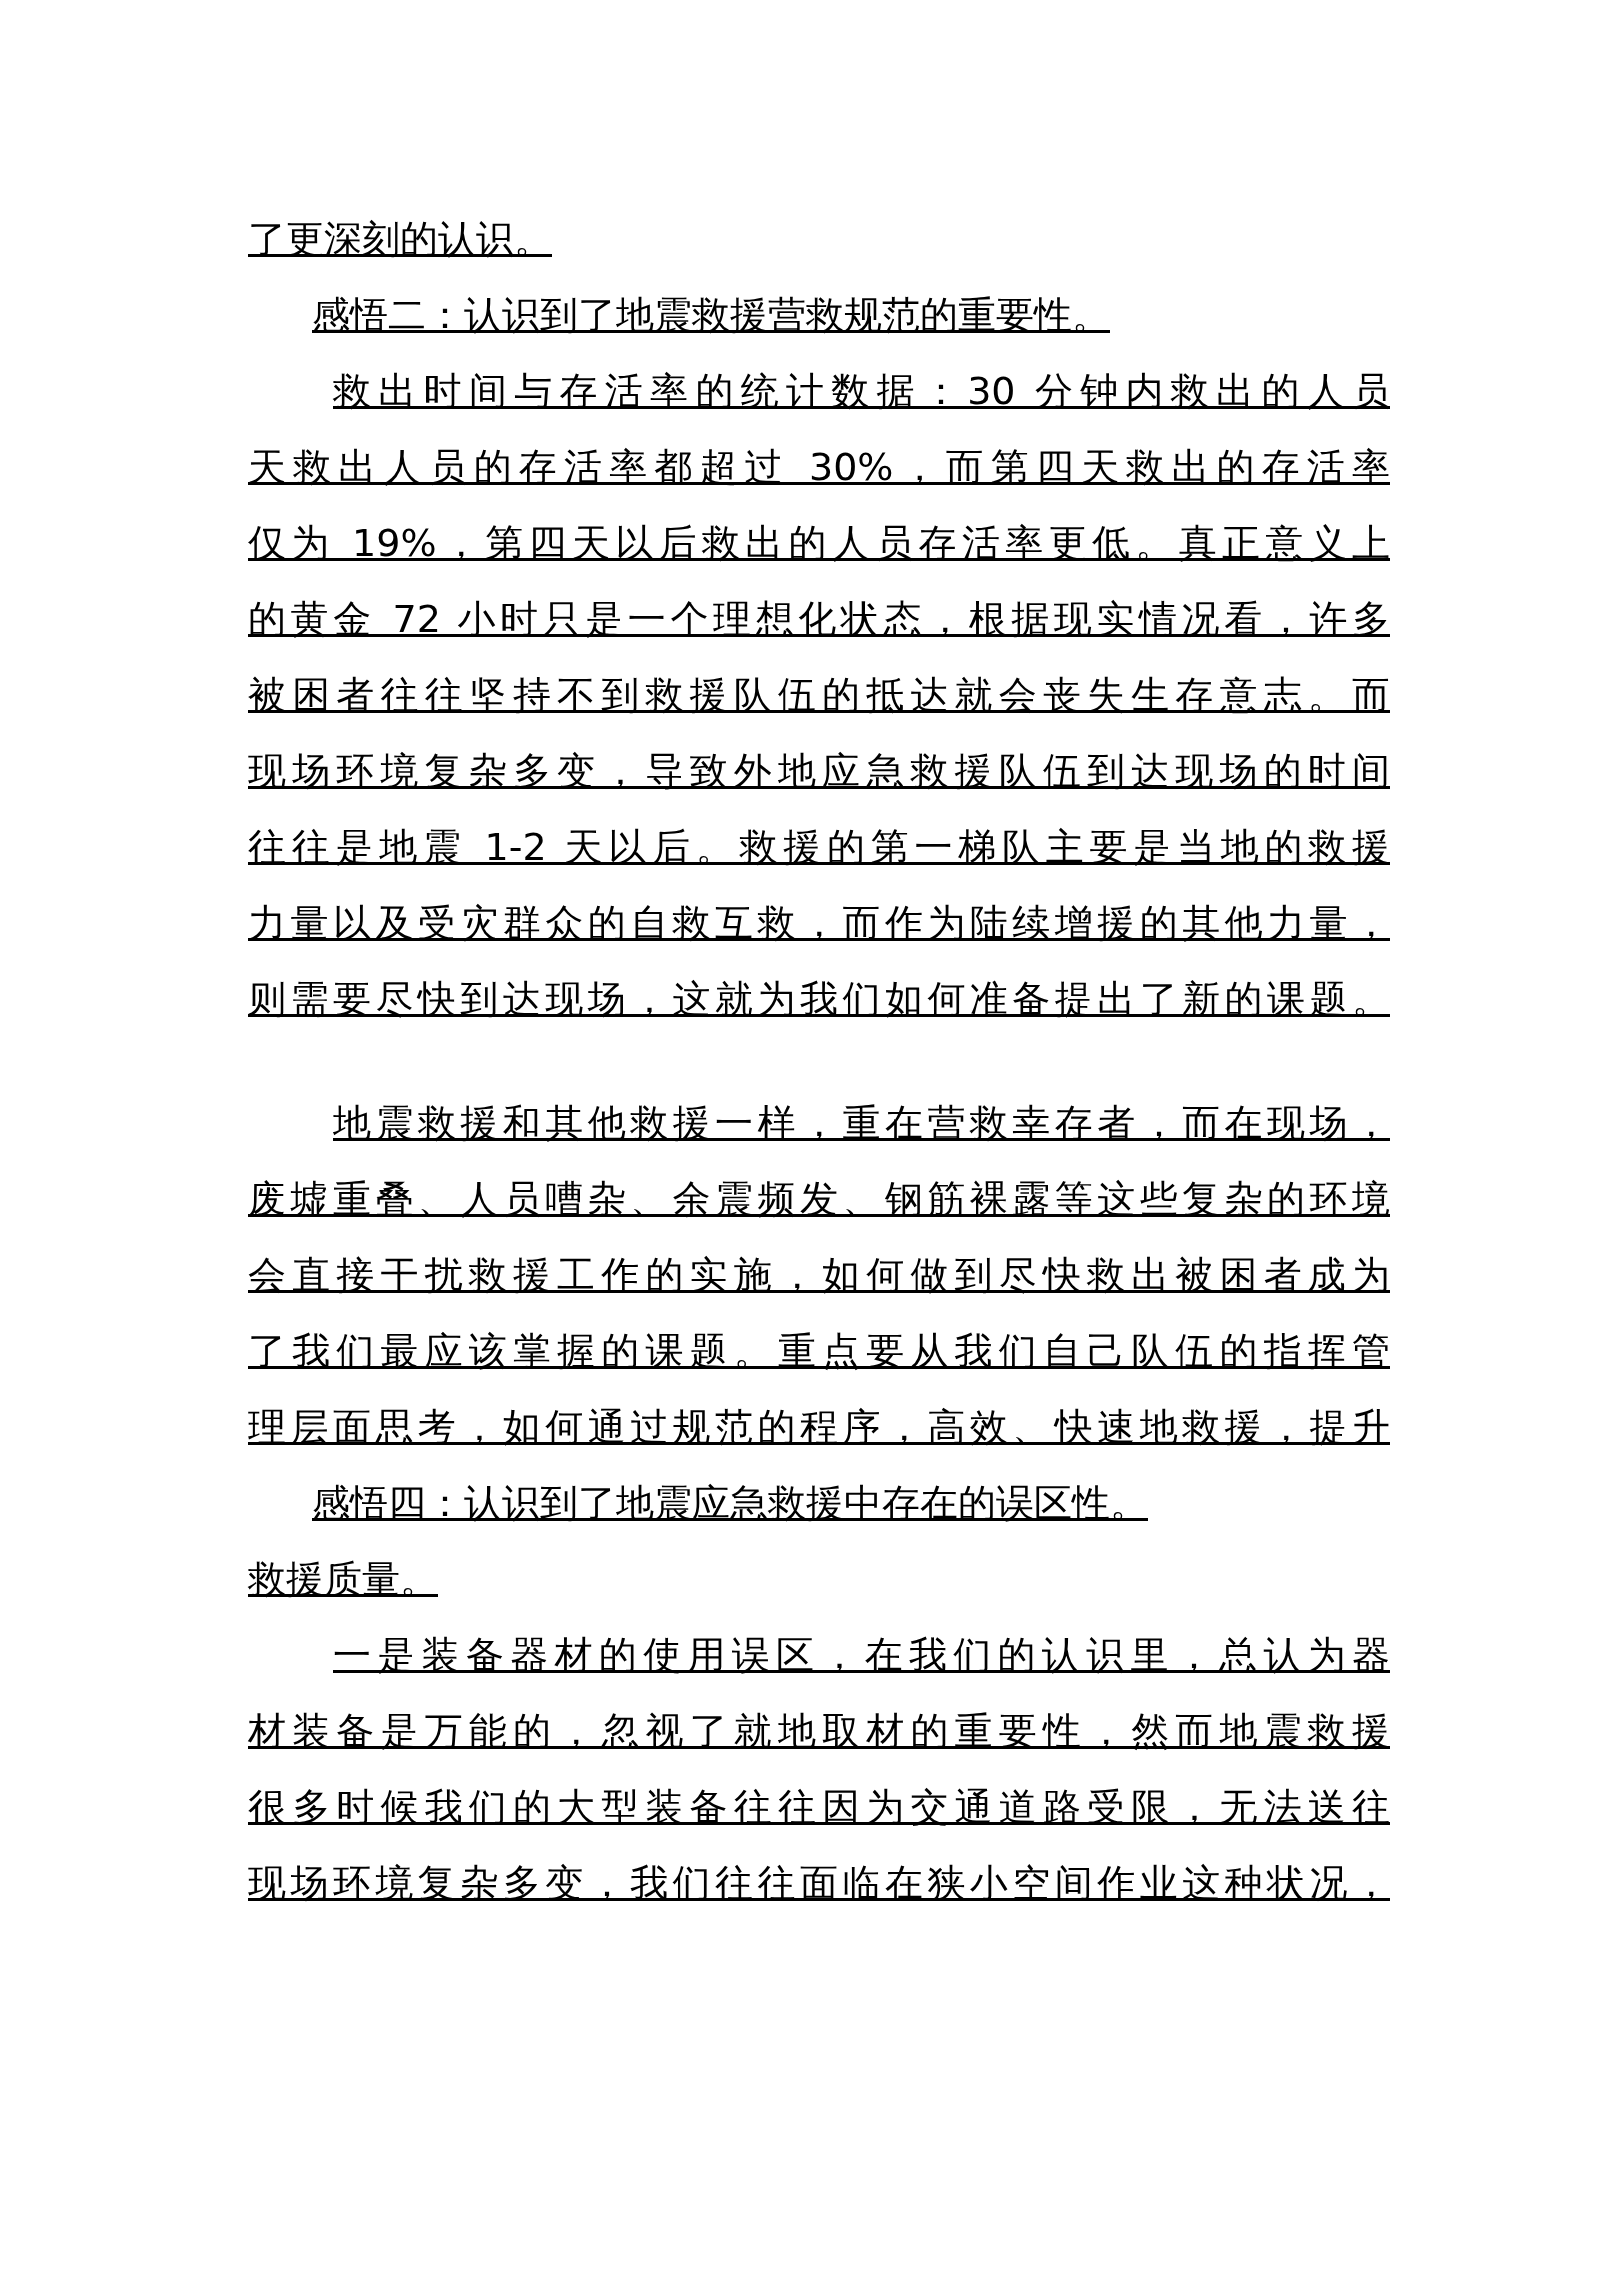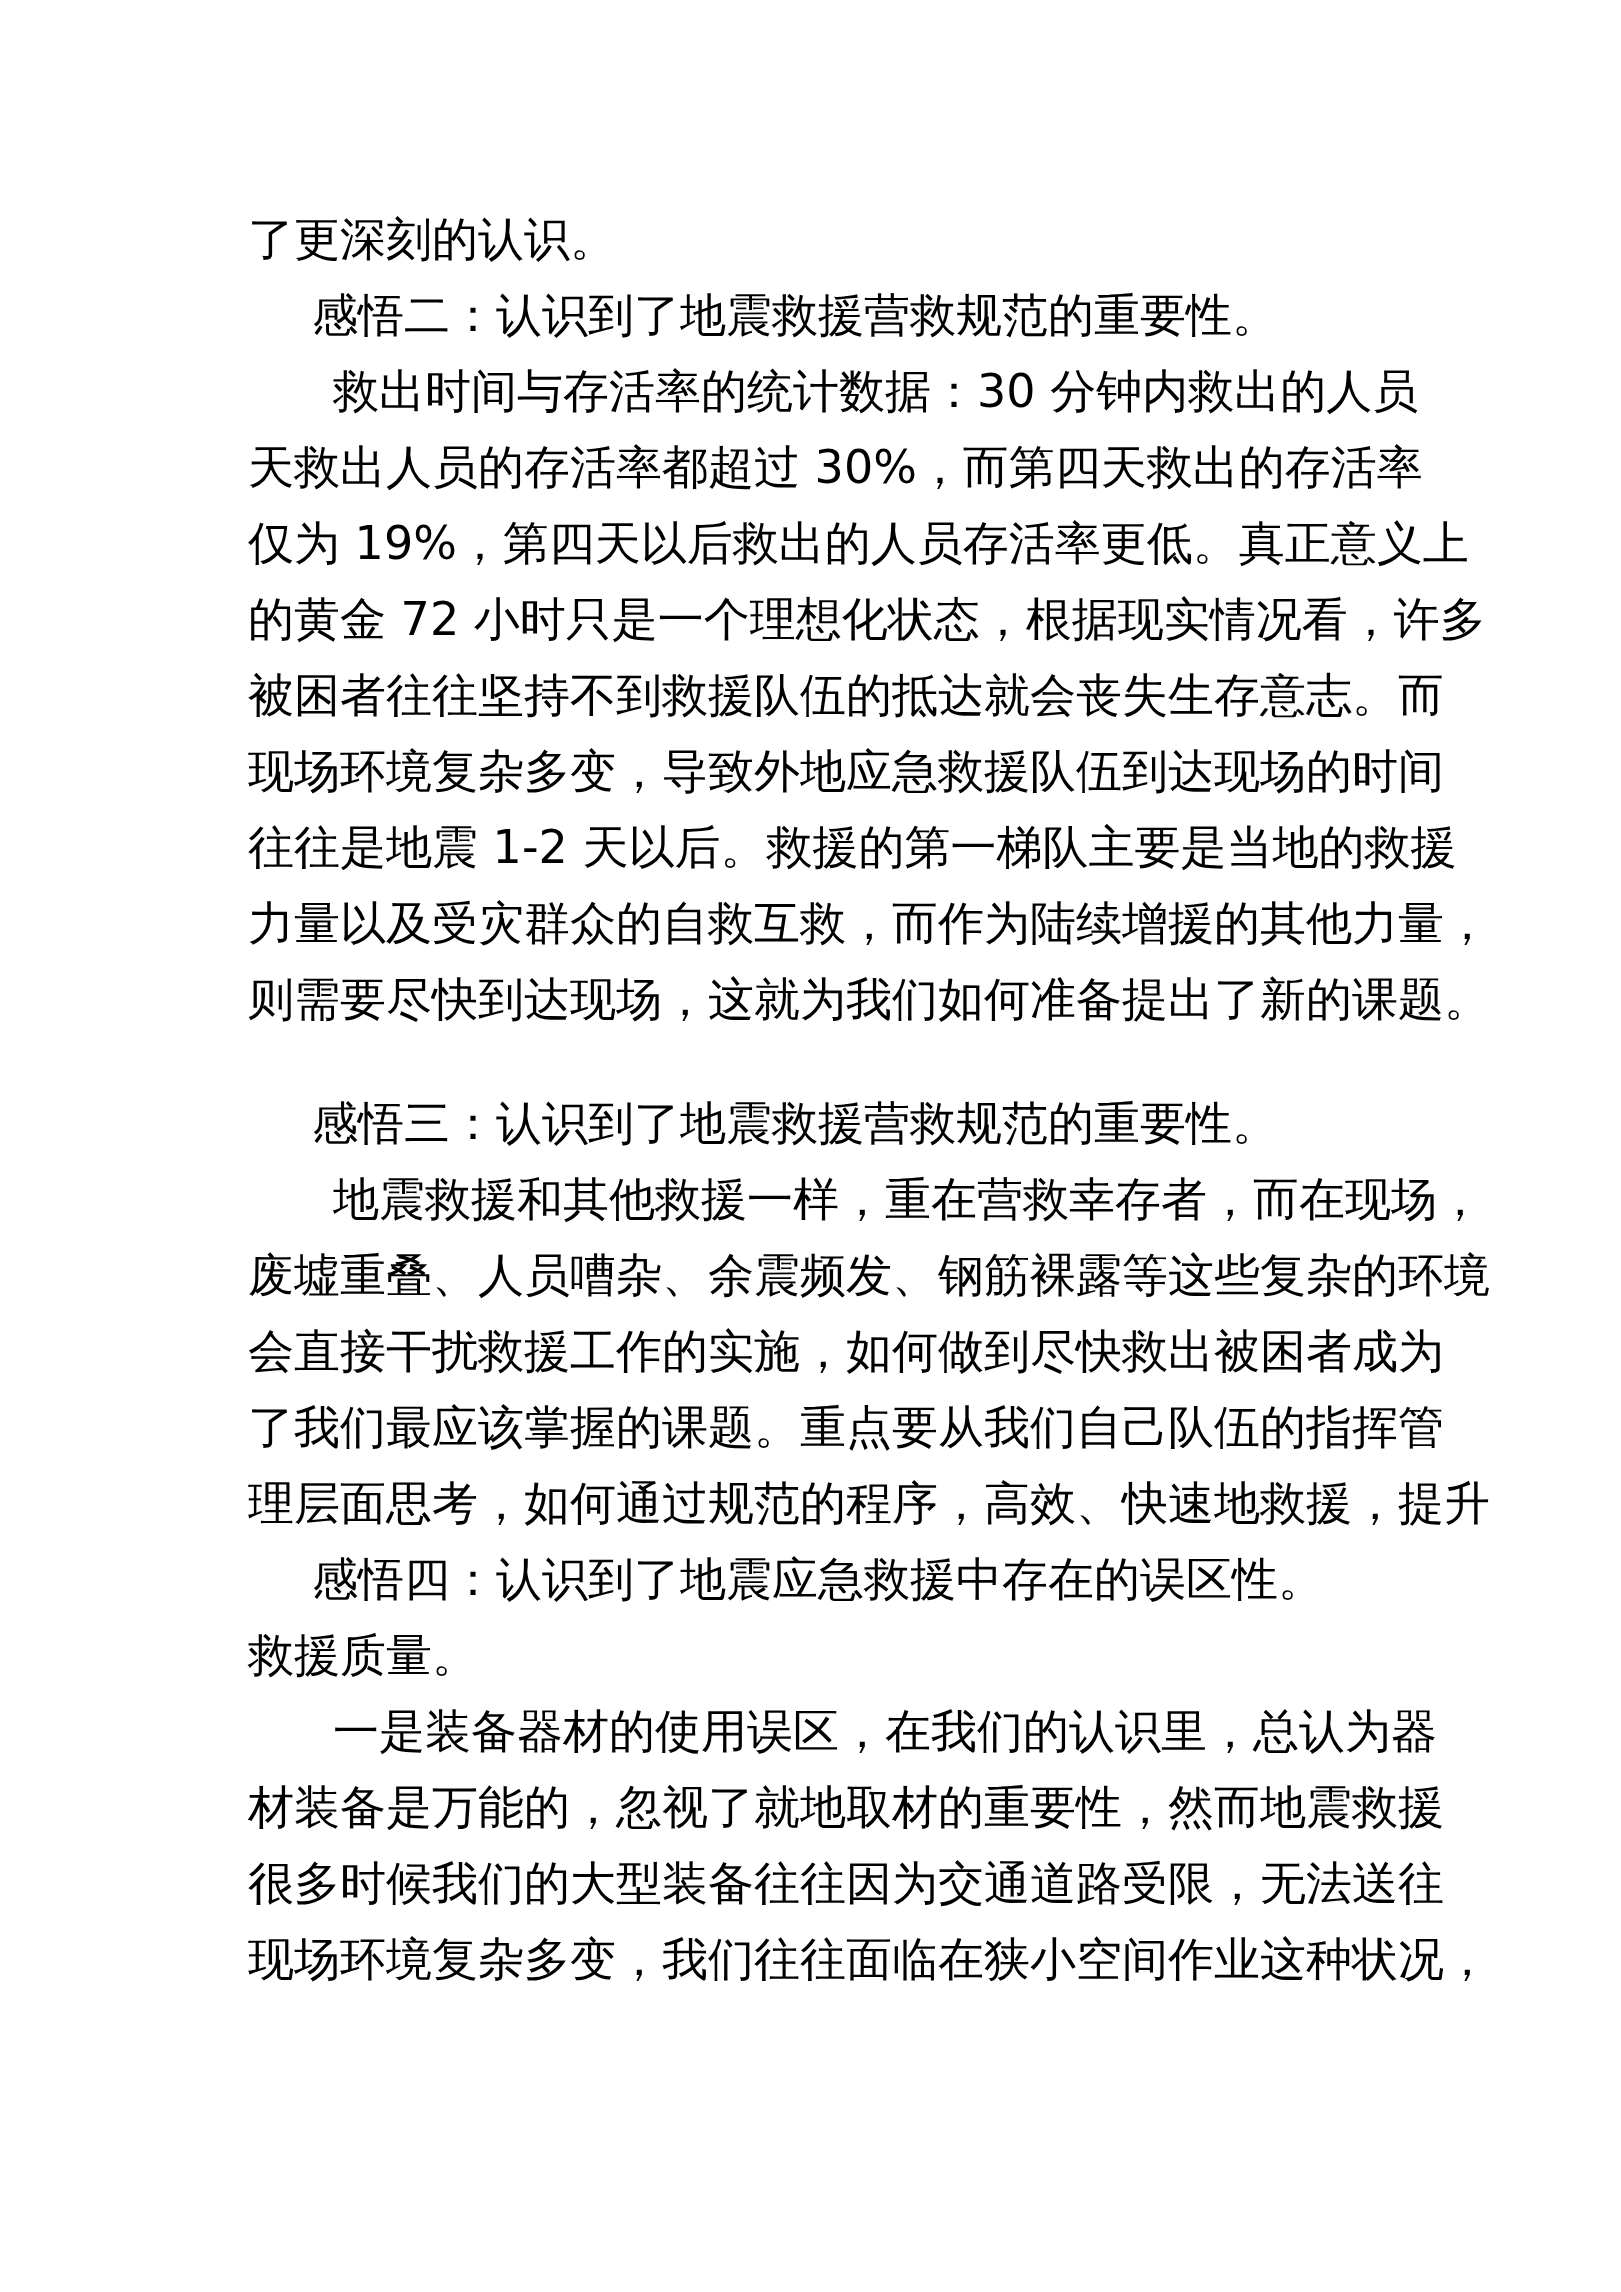--- a/index.html
+++ b/index.html
@@ -1,20 +1,20 @@
 <!DOCTYPE html>
 <html><head>
 <meta charset="utf-8">
 <style>
   html, body { margin: 0; padding: 0; background: #ffffff; }
   body { width: 1621px; height: 2293px; position: relative; overflow: hidden;
          font-family: "DejaVu Sans", "Liberation Sans", sans-serif; color: #000; }
   .page { position: absolute; left: 248px; top: 201px; width: 1142px; }
-  .line { font-size: 46px; line-height: 76px; height: 76px; white-space: nowrap;
-          text-align: justify; text-align-last: justify; }
+  .line { font-size: 38px; line-height: 76px; height: 76px; white-space: nowrap;
+          text-align: justify; text-align-last: justify; text-decoration: underline; }
   .line.last { text-align-last: left; }
   .indent2 { padding-left: 64px; }
   .indent3 { padding-left: 85px; }
   .gap { height: 48px; }
 </style>
 </head>
 <body>
 
 <div class="page">
   <div class="line last">了更深刻的认识。</div>
@@ -26,21 +26,20 @@
   <div class="line">仅为 19%，第四天以后救出的人员存活率更低。真正意义上</div>
   <div class="line">的黄金 72 小时只是一个理想化状态，根据现实情况看，许多</div>
   <div class="line">被困者往往坚持不到救援队伍的抵达就会丧失生存意志。而</div>
   <div class="line">现场环境复杂多变，导致外地应急救援队伍到达现场的时间</div>
   <div class="line">往往是地震 1-2 天以后。救援的第一梯队主要是当地的救援</div>
   <div class="line">力量以及受灾群众的自救互救，而作为陆续增援的其他力量，</div>
   <div class="line">则需要尽快到达现场，这就为我们如何准备提出了新的课题。</div>
 
   <div class="gap"></div>
 
-  <div class="line last indent2">感悟三：认识到了地震救援营救规范的重要性。</div>
 
   <div class="line indent3">地震救援和其他救援一样，重在营救幸存者，而在现场，</div>
   <div class="line">废墟重叠、人员嘈杂、余震频发、钢筋裸露等这些复杂的环境</div>
   <div class="line">会直接干扰救援工作的实施，如何做到尽快救出被困者成为</div>
   <div class="line">了我们最应该掌握的课题。重点要从我们自己队伍的指挥管</div>
   <div class="line">理层面思考，如何通过规范的程序，高效、快速地救援，提升</div>
   <div class="line last indent2">感悟四：认识到了地震应急救援中存在的误区性。</div>
 
   <div class="line last">救援质量。</div>
 

